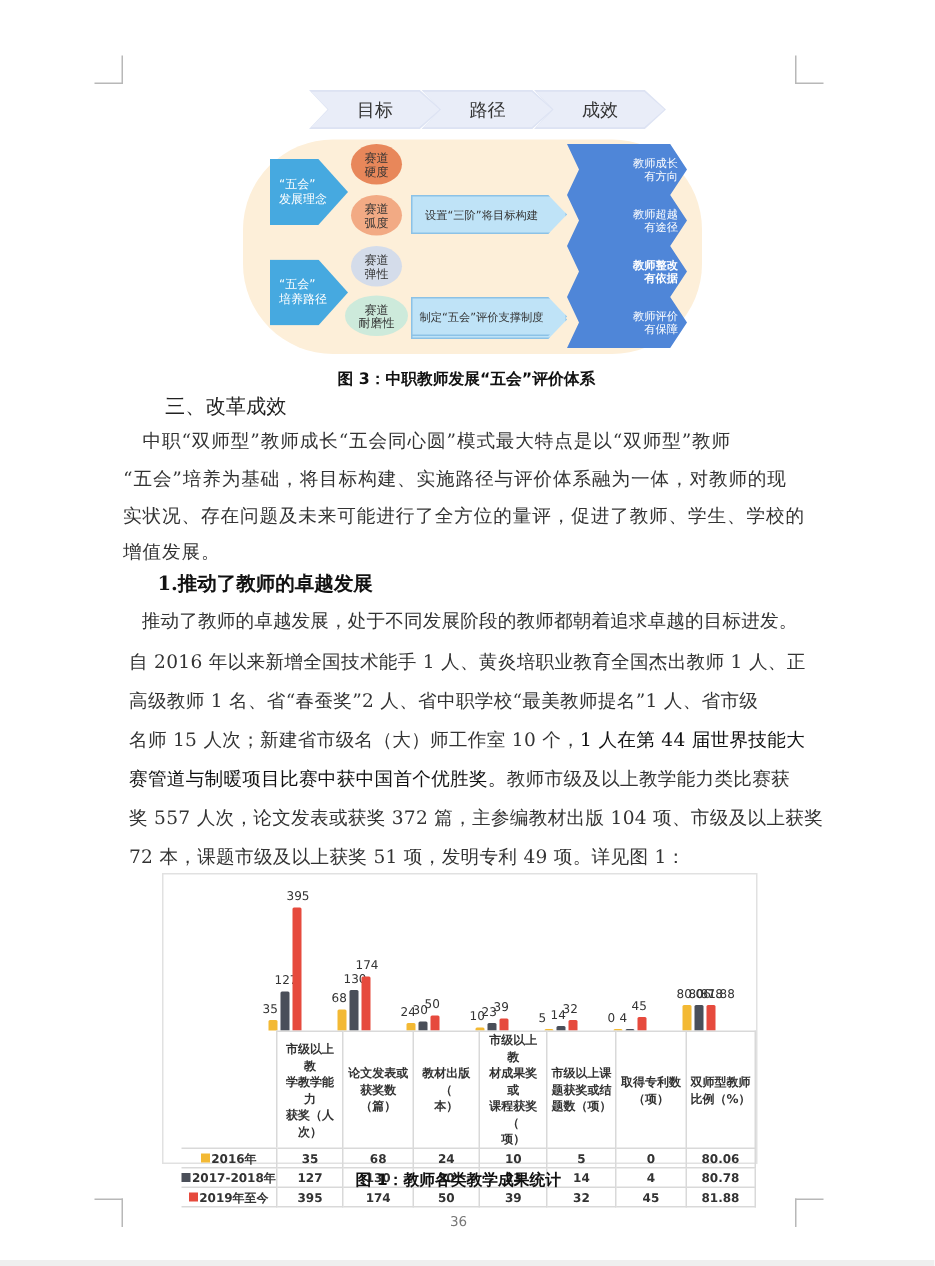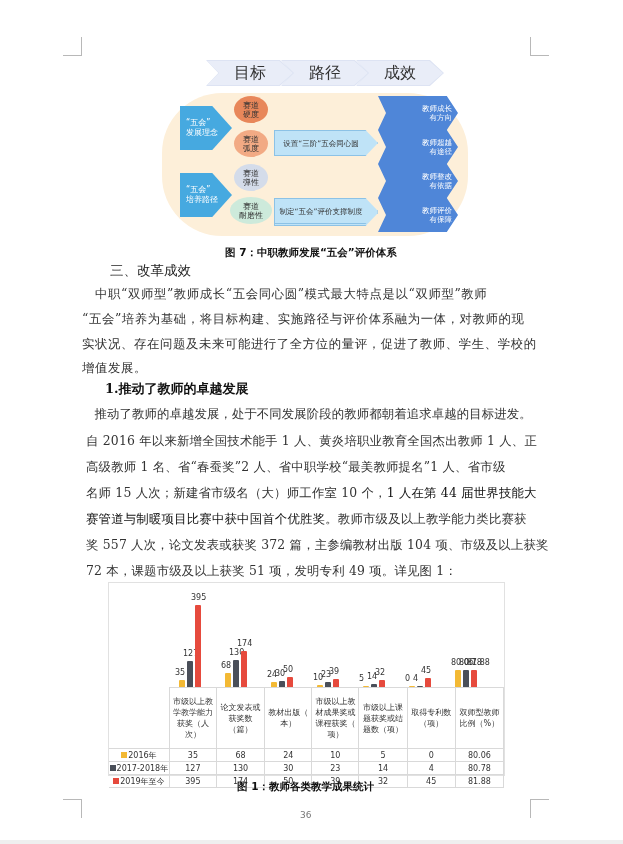--- a/index.html
+++ b/index.html
@@ -9,21 +9,21 @@
   .c-tl { left:63px; top:37px; border-width:0 1px 1px 0; }
   .c-tr { left:530px; top:37px; border-width:0 0 1px 1px; }
   .c-bl { left:63px; top:799px; border-width:1px 1px 0 0; }
   .c-br { left:530px; top:799px; border-width:1px 0 0 1px; }
   .sheetbottom { position:absolute; left:0; top:840px; width:623px; height:4px; background:#efefef; }
 
   
   .diagram { position:absolute; left:160px; top:58px; width:310px; height:182px; }
   .chev { position:absolute; top:2px; height:26px; width:88px; background:#dde3f3;
           clip-path:polygon(0 0, 84% 0, 100% 50%, 84% 100%, 0 100%, 14% 50%);
-          font-family:"DejaVu Sans",sans-serif; font-size:16px; color:#333;
+          font-family:"DejaVu Sans",sans-serif; font-size:12px; color:#333;
           display:flex; align-items:center; justify-content:center; }
   .chev-in { position:absolute; inset:1px; background:#e9edf8;
           clip-path:polygon(0 0, 84% 0, 100% 50%, 84% 100%, 0 100%, 14% 50%); }
   .chev span { position:relative; }
   .pill { position:absolute; left:2px; top:35px; width:306px; height:143px; background:#fdefd9; border-radius:60px; }
   .bigarrow { position:absolute; width:52px; height:44px; background:#46a9e0;
       clip-path:polygon(0 0, 62% 0, 100% 50%, 62% 100%, 0 100%);
       font-family:"DejaVu Sans",sans-serif; font-size:8px; color:#fff; line-height:10px;
       display:flex; flex-direction:column; justify-content:center; padding-left:6px; box-sizing:border-box; }
   .oval { position:absolute; width:34px; height:27px; border-radius:50%;
@@ -42,21 +42,21 @@
   .heading3 { position:absolute; left:110px; top:262px; font-family:"DejaVu Sans",sans-serif; font-size:13.5px; color:#222; }
   .line { position:absolute; left:82px; font-size:12.4px; white-space:nowrap; color:#333; letter-spacing:0.6px; }
   .bold { font-weight:normal; color:#111; }
   .subhead { position:absolute; left:105px; top:380px; font-weight:bold; font-size:13px; color:#111; }
 
   
   .chart { position:absolute; left:108px; top:582px; width:395px; height:192px; border:1px solid #e1e1e1; background:#fff; }
   .plot { position:absolute; left:56px; top:0; width:339px; height:104px; }
   .bar { position:absolute; bottom:0; width:6px; border-radius:1px 1px 0 0; }
   .val { position:absolute; font-family:"DejaVu Sans",sans-serif; font-size:8px; color:#333; white-space:nowrap; }
-  table.dt { position:absolute; left:0; top:104px; border-collapse:collapse; font-family:"DejaVu Sans",sans-serif; font-size:8px; color:#333; }
+  table.dt { position:absolute; left:12px; top:104px; border-collapse:collapse; font-family:"DejaVu Sans",sans-serif; font-size:8px; color:#333;font-weight:bold; }
   table.dt td { border:1px solid #d9d9d9; text-align:center; padding:0; height:12px; }
   table.dt tr.head td { height:60px; line-height:11px; padding:0 2px; }
   table.dt td.rowlab { text-align:center; width:56px; white-space:nowrap; border-left:none; }
   table.dt td.blank { border:none; border-bottom:1px solid #d9d9d9; }
   .sw { display:inline-block; width:6px; height:6px; margin-right:1px; vertical-align:0; }
   .pageno { position:absolute; left:300px; top:810px; font-family:"DejaVu Sans",sans-serif; font-size:9px; color:#777; }
 </style>
 </head>
 <body>
 
@@ -101,48 +101,48 @@
   <div class="oval" style="left:74px; top:106px; background:#d4dcea;">
       <span>赛道</span>
       <span>弹性</span>
     </div>
   <div class="oval" style="left:70px; top:139px; width:42px; background:#cdeadb;">
       <span>赛道</span>
       <span>耐磨性</span>
     </div>
 
   <div class="box" style="left:114px; top:72px;">
-      <span>设置“三阶”五会同心圆</span>
+      <span>设置“三阶”将目标构建</span>
     </div>
   <div class="box" style="left:114px; top:106px;margin-top:36px;">
       <span>开发大数据评价系统</span>
     </div>
   <div class="box" style="left:114px; top:140px;">
       <span>制定“五会”评价支撑制度</span>
     </div>
 
   <div class="result" style="left:218px; top:38px;">
       <span>教师成长</span>
       <span>有方向</span>
     </div>
   <div class="result" style="left:218px; top:72px;">
       <span>教师超越</span>
       <span>有途径</span>
     </div>
-  <div class="result" style="left:218px; top:106px;">
+  <div class="result" style="left:218px; top:106px;font-weight:bold;">
       <span>教师整改</span>
       <span>有依据</span>
     </div>
   <div class="result" style="left:218px; top:140px;">
       <span>教师评价</span>
       <span>有保障</span>
     </div>
 </div>
 
-<div class="caption" style="left:225px; top:246px;">图 7：中职教师发展“五会”评价体系</div>
+<div class="caption" style="left:225px; top:246px;">图 3：中职教师发展“五会”评价体系</div>
 
 <div class="heading3">三、改革成效</div>
 
 <div class="line" style="top:286px;">　中职“双师型”教师成长“五会同心圆”模式最大特点是以“双师型”教师</div>
 <div class="line" style="top:311px;">“五会”培养为基础，将目标构建、实施路径与评价体系融为一体，对教师的现</div>
 <div class="line" style="top:336px;">实状况、存在问题及未来可能进行了全方位的量评，促进了教师、学生、学校的</div>
 <div class="line" style="top:360px;">增值发展。</div>
 
 <div class="subhead">1.推动了教师的卓越发展</div>
 

